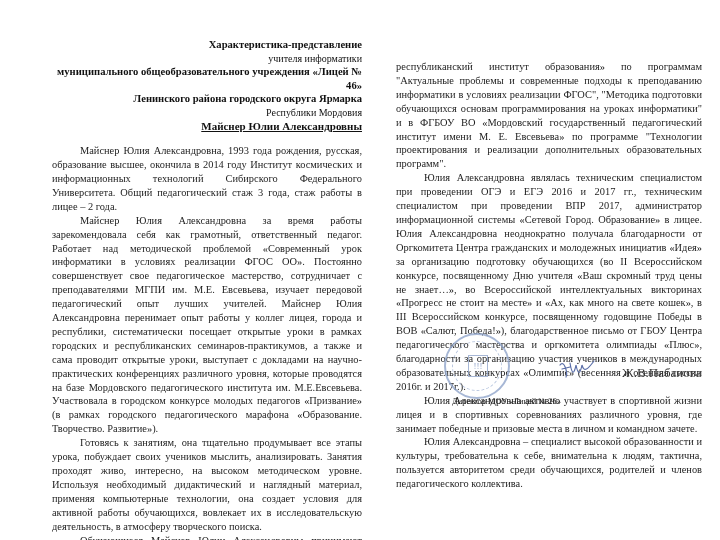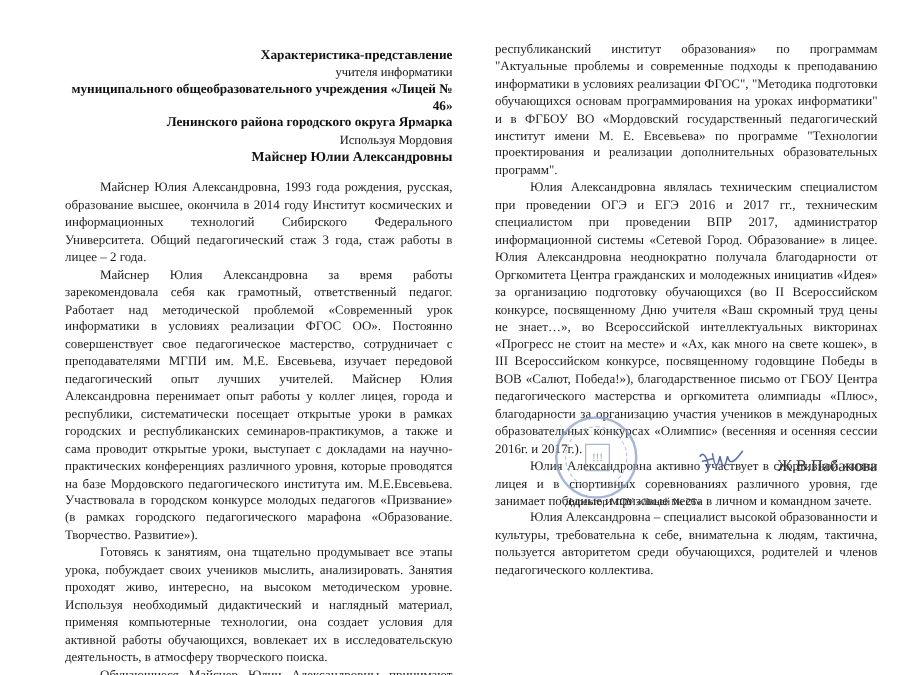--- a/index.html
+++ b/index.html
@@ -3,44 +3,44 @@
 <meta charset="utf-8">
 <style>
   html, body { margin:0; padding:0; background:#ffffff; }
   body { width:720px; height:540px; position:relative; overflow:hidden;
          font-family:"Liberation Serif", serif; color:#1a1a1a; }
   .page { position:absolute; top:0; width:310px; }
   #page-left { left:52px; top:38px; }
   #page-right { left:396px; top:33px; width:306px; }
   .head { text-align:right; font-size:10.6px; line-height:13.6px; font-weight:bold; color:#111; }
   .head.sub { font-weight:normal; font-size:10px; }
-  .name { font-weight:bold; font-size:11px; }
+  .name { font-weight:bold; font-size:11px;text-decoration:underline; }
   .para { font-size:10.4px; line-height:13.9px; text-align:justify; text-indent:28px; margin:0; color:#1e1e1e; }
-  .para.noindent { text-indent:0; }
+  .para.noindent { text-indent:0;margin-top:27px; }
   .spacer { height:11px; }
   .sig { position:absolute; left:0; top:322px; width:306px; height:60px; font-size:8px; }
   .stamp { position:absolute; left:48px; top:-22px; width:66px; height:66px; border-radius:50%;
            border:2px solid #8aa0c8; box-sizing:border-box; opacity:.75; }
   .stamp::before { content:""; position:absolute; left:6px; top:6px; right:6px; bottom:6px;
            border-radius:50%; border:1px dashed #9fb2d4; }
   .stamp-core { position:absolute; left:22px; top:20px; width:18px; height:20px; border:1px solid #8aa0c8;
            font-size:9px; color:#6f87b8; text-align:center; line-height:20px; }
   .sig-title { position:absolute; left:56px; top:10px; font-size:8.4px; color:#222; white-space:nowrap;margin-top:32px; }
   .signature { position:absolute; left:160px; top:0; width:40px; height:28px; }
   .sig-name { position:absolute; left:226px; top:10px; font-size:13px; color:#333; white-space:nowrap; }
 </style>
 </head>
 <body>
 
 <div id="page-left" class="page">
   <div class="head">Характеристика-представление</div>
   <div class="head sub">учителя информатики</div>
   <div class="head">муниципального общеобразовательного учреждения «Лицей № 46»</div>
   <div class="head">Ленинского района городского округа Ярмарка</div>
-  <div class="head sub">Используя Мордовия</div>
+  <div class="head sub">Республики Мордовия</div>
   <div class="head name">Майснер Юлии Александровны</div>
   <div class="spacer"></div>
   <p class="para">Майснер Юлия Александровна, 1993 года рождения, русская, образование высшее, окончила в 2014 году Институт космических и информационных технологий Сибирского Федерального Университета. Общий педагогический стаж 3 года, стаж работы в лицее – 2 года.</p>
   <p class="para">Майснер Юлия Александровна за время работы зарекомендовала себя как грамотный, ответственный педагог. Работает над методической проблемой «Современный урок информатики в условиях реализации ФГОС ОО». Постоянно совершенствует свое педагогическое мастерство, сотрудничает с преподавателями МГПИ им. М.Е. Евсевьева, изучает передовой педагогический опыт лучших учителей. Майснер Юлия Александровна перенимает опыт работы у коллег лицея, города и республики, систематически посещает открытые уроки в рамках городских и республиканских семинаров-практикумов, а также и сама проводит открытые уроки, выступает с докладами на научно-практических конференциях различного уровня, которые проводятся на базе Мордовского педагогического института им. М.Е.Евсевьева. Участвовала в городском конкурсе молодых педагогов «Призвание» (в рамках городского педагогического марафона «Образование. Творчество. Развитие»).</p>
   <p class="para">Готовясь к занятиям, она тщательно продумывает все этапы урока, побуждает своих учеников мыслить, анализировать. Занятия проходят живо, интересно, на высоком методическом уровне. Используя необходимый дидактический и наглядный материал, применяя компьютерные технологии, она создает условия для активной работы обучающихся, вовлекает их в исследовательскую деятельность, в атмосферу творческого поиска.</p>
   <p class="para">Обучающиеся Майснер Юлии Александровны принимают активное участие в городском конкурсе проектно-исследовательских работ «Ярмарка идей», в республиканском конкурсе учебно-методических разработок (научно-исследовательских проектов) учащихся, студентов и педагогов образовательных организаций ФГБОУ ВО «Мордовский государственный педагогический институт им. М.Е. Евсевьева», в дистанционных российских и международных конкурсах, олимпиадах и интеллектуальных викторинах «САММАТ», «Олимпис», «Клад Архимеда», «Плюс», «Мультиурок» и во многих других соревнованиях, где занимают победные и призовые места.</p>
 
 </div>
 
 <div id="page-right" class="page">

